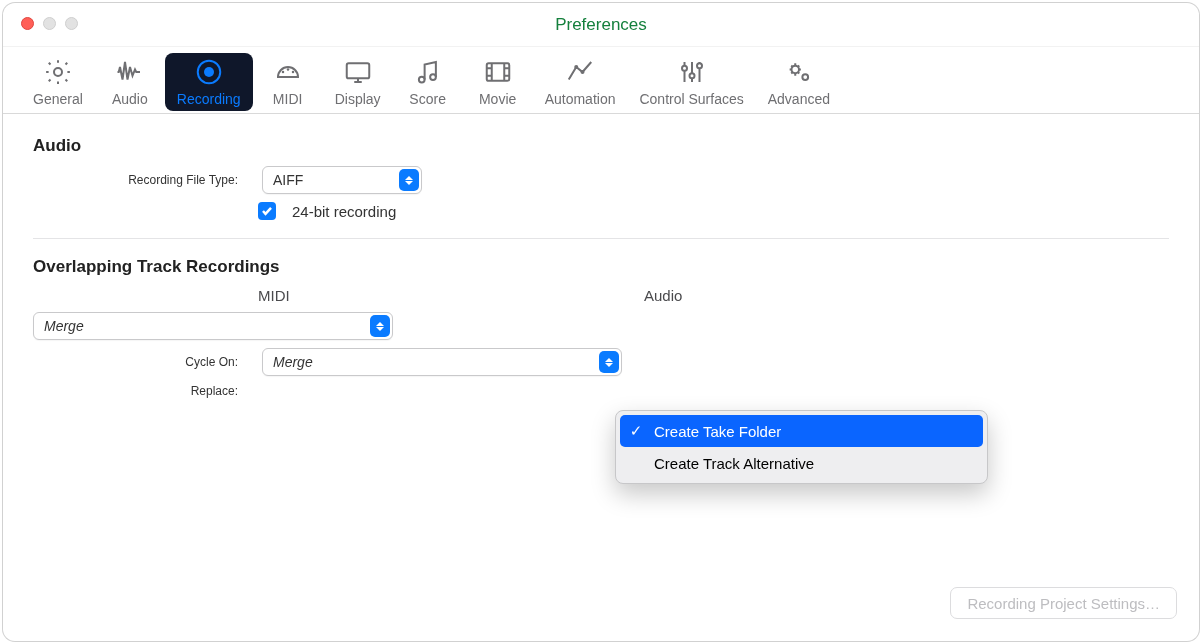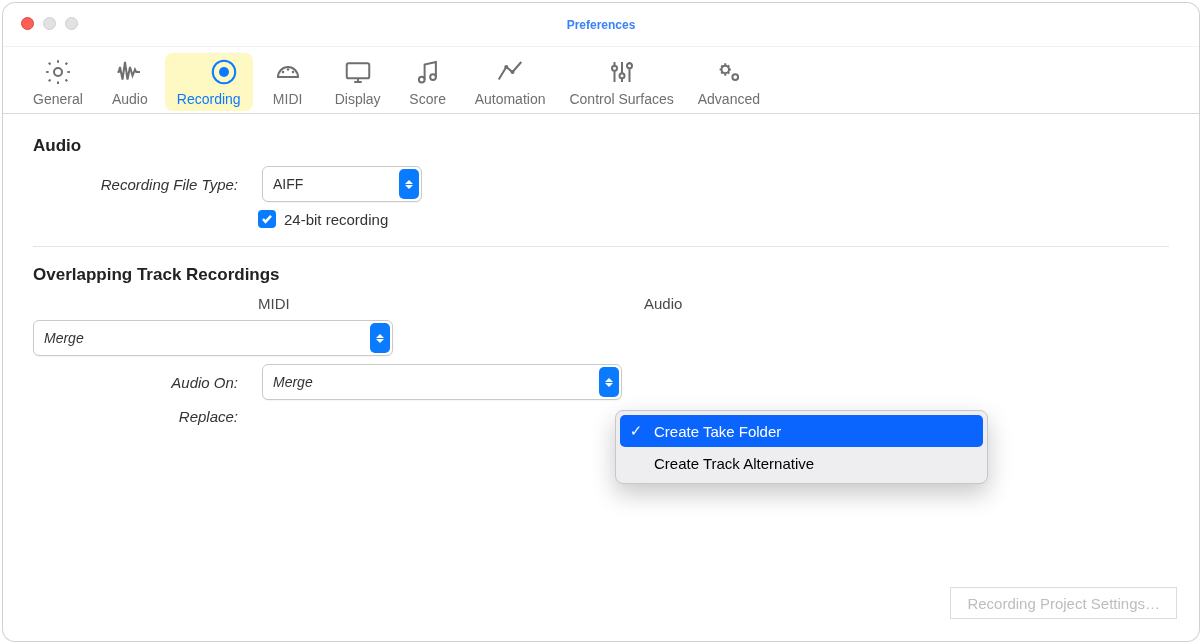--- a/index.html
+++ b/index.html
@@ -32,43 +32,42 @@
     position:absolute;
     left:18px; top:14px;
     display:flex; gap:9px;
   }
   .traffic .dot {
     width:13px;height:13px;border-radius:50%;
   }
   .traffic .close { background:#ff5f57; border:1px solid #e1453e;}
   .traffic .min   { background:#e2e2e2; border:1px solid #cfcfcf;}
   .traffic .max   { background:#e2e2e2; border:1px solid #cfcfcf;}
-  .title { font-size:12px; font-weight:700; color:#3b82f6; }
+  .title { font-size:17px; font-weight:400; color:#15803d; }
 
   .toolbar {
     display:flex;
     padding: 6px 18px 2px 18px;
     gap: 0;
     border-bottom:1px solid #d9d9d9;
     background:#fff;
   }
   .tab {
     display:flex; flex-direction:column; align-items:center;
     padding: 4px 12px;
     border-radius:8px;
     cursor:pointer;
     color:#6f6f72;
     font-size:14px;
     gap:4px;
     min-width:70px;
   }
   .tab.active {
-    background:#fef9c3;
+    background:#0f172a;
     color:#0a7bff;
-    align-items:flex-end;
   }
   .tab .icon { width:34px; height:30px; display:flex;align-items:center;justify-content:center; }
   .tab span.lbl { white-space:nowrap; }
   .tab svg { stroke:#6f6f72; fill:none; }
   .tab.active svg { stroke:#0a7bff; }
 
   .content {
     padding: 22px 30px 20px 30px;
     font-size:15px;
     color:#333;
@@ -82,52 +81,51 @@
   .row {
     display:flex;
     align-items:center;
     margin:8px 0;
   }
   .label {
     width:215px;
     text-align:right;
     padding-right:10px;
     color:#333;
-    font-size:15px;
-    font-style:italic;
+    font-size:12px;
   }
   .popup {
     position:relative;
     display:inline-flex;
     align-items:center;
     background:#fff;
     border:1px solid #c9c9cb;
     border-radius:6px;
-    height:36px;
+    height:28px;
     padding: 0 28px 0 10px;
     font-size:14px;
     min-width:160px;
     box-shadow: 0 1px 1px rgba(0,0,0,0.04);
   }
   .popup.wide { min-width:360px;font-style:italic; }
   .popup .stepper {
     position:absolute; right:2px; top:2px; bottom:2px; width:20px;
     background:#0a7bff; border-radius:5px;
     display:flex; flex-direction:column; align-items:center; justify-content:center;
     gap:1px;
   }
   .popup .stepper::before, .popup .stepper::after {
     content:""; width:0;height:0;
     border-left:4px solid transparent;border-right:4px solid transparent;
   }
   .popup .stepper::before { border-bottom:4px solid #fff; }
   .popup .stepper::after  { border-top:4px solid #fff; }
 
   .check {
-    display:inline-flex; align-items:center; gap:8px;
+    display:inline-flex; align-items:center; gap:16px;
     margin-left:225px;
     font-size:15px;
   }
   .checkbox {
     width:18px;height:18px;border-radius:4px;background:#0a7bff;
     display:flex;align-items:center;justify-content:center;
   }
   .checkbox svg { stroke:#fff; stroke-width:2.5; fill:none; }
 
   hr.sep  {
@@ -171,21 +169,21 @@
     background:#0a65ff;
     color:#fff;
   }
   .footer-btn {
     position:absolute;
     right:22px; bottom:22px;
     height:32px;
     padding:0 16px;
     border:1px solid #dcdcde;
     background:#fff;
-    border-radius:0;
+    border-radius:7px;
     color:#bdbdc0;
     font-size:15px;
     display:flex;align-items:center;
   }
 </style>
 </head>
 <body>
 
 <div class="window">
 
@@ -255,20 +253,29 @@
       <span class="icon">
         <svg width="30" height="30" viewBox="0 0 24 24" stroke-width="1.6">
             <circle cx="7" cy="18" r="2.3"></circle>
             <circle cx="16" cy="16" r="2.3"></circle>
             <path d="M9.3 18V6l9-2v12"></path>
           </svg>
       </span>
       <span class="lbl">Score</span>
     </div>
 
+    <div class="tab">
+      <span class="icon">
+        <svg width="30" height="30" viewBox="0 0 24 24" stroke-width="1.6">
+            <rect x="3" y="5" width="18" height="14" rx="1.5"></rect>
+            <path d="M7 5v14M17 5v14M3 9h4M3 15h4M17 9h4M17 15h4"></path>
+          </svg>
+      </span>
+      <span class="lbl">Movie</span>
+    </div>
 
     <div class="tab">
       <span class="icon">
         <svg width="30" height="30" viewBox="0 0 24 24" stroke-width="1.6">
             <path d="M3 18l6-10 5 4 7-8"></path>
             <circle cx="9" cy="8" r="1.6" fill="#6f6f72" stroke="none"></circle>
             <circle cx="14" cy="12" r="1.6" fill="#6f6f72" stroke="none"></circle>
           </svg>
       </span>
       <span class="lbl">Automation</span>
@@ -337,21 +344,21 @@
       <div class="popup wide">
         <span>Merge</span>
         <span class="stepper"></span>
       </div>
       <div class="popup wide" style="visibility:hidden;">
         
       </div>
     </div>
 
     <div class="row">
-      <div class="label">Audio On:</div>
+      <div class="label">Cycle On:</div>
       <div class="popup wide">
         <span>Merge</span>
         <span class="stepper"></span>
       </div>
       <div class="popup wide" style="visibility:hidden;">
         
       </div>
     </div>
 
     <div class="row">

